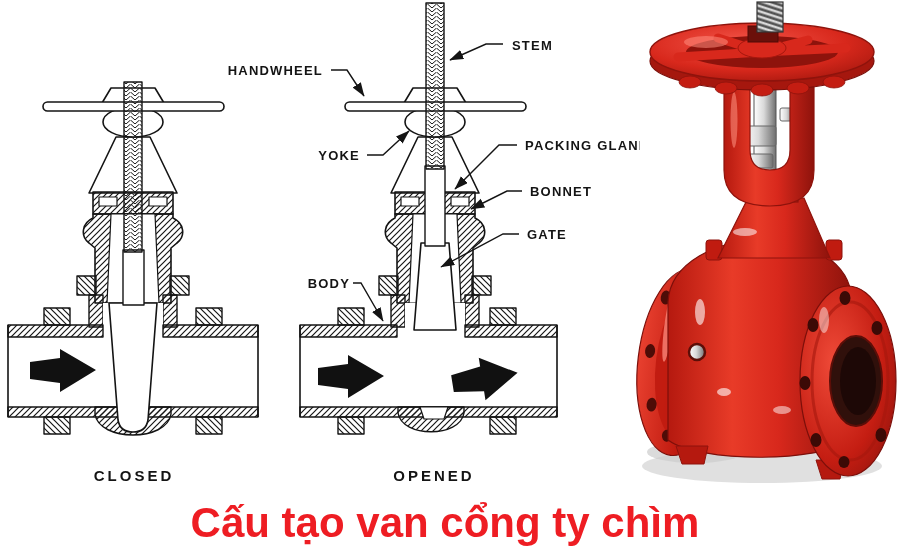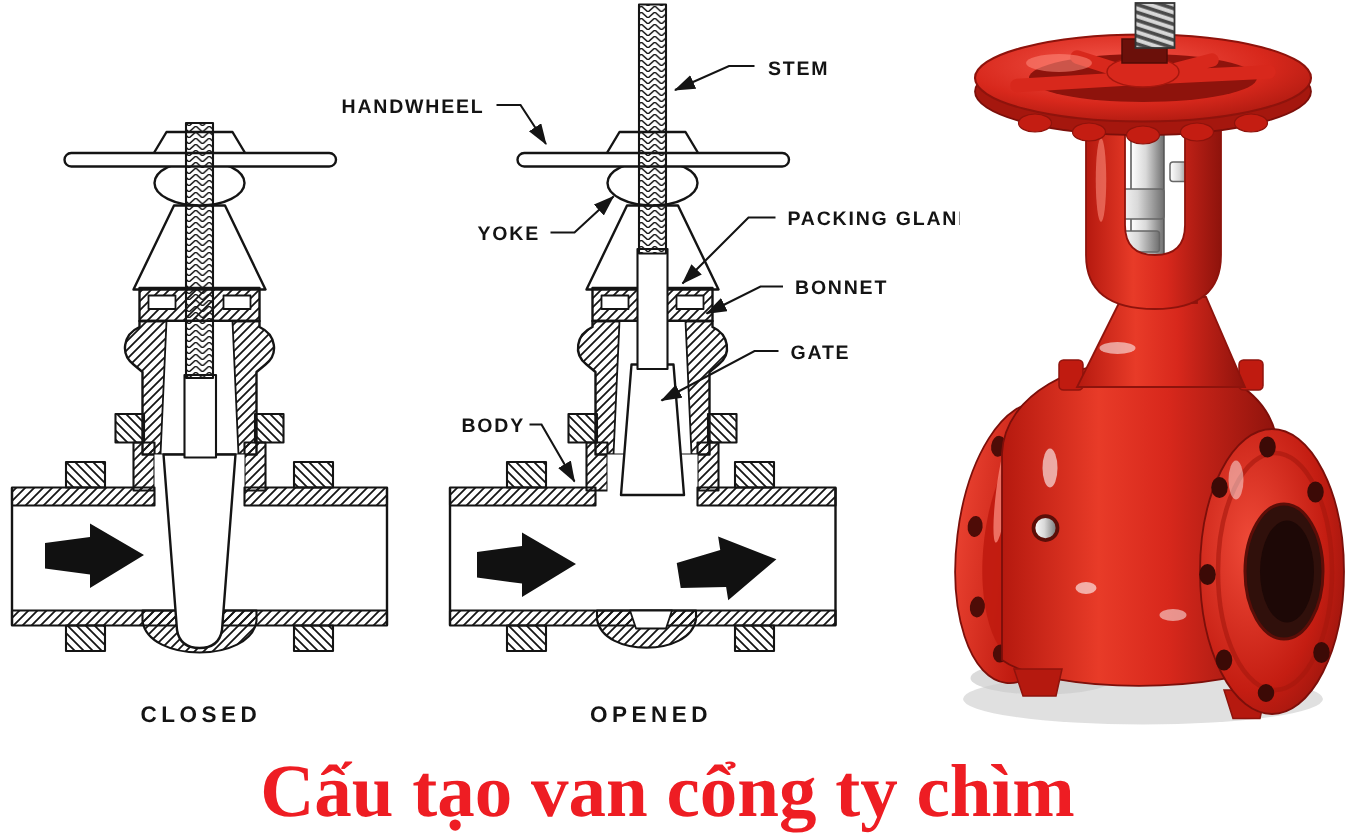--- a/index.html
+++ b/index.html
@@ -1,22 +1,22 @@
 <!DOCTYPE html>
 <html><head>
 <meta charset="utf-8">
 <style>
   html,body{margin:0;padding:0;background:#ffffff;}
   .stage{position:relative;width:900px;height:560px;background:#ffffff;overflow:hidden;
          font-family:"Liberation Sans",sans-serif;}
   .diagram-svg{position:absolute;left:0;top:0;}
   .photo-svg{position:absolute;left:620px;top:0;}
   .caption{position:absolute;left:0;top:500px;width:890px;text-align:center;
-           font-family:Liberation Serif, serif;
-           font-weight:bold;font-size:50px;line-height:1.1;}
+           font-family:Liberation Sans, sans-serif;
+           font-weight:bold;font-size:42px;line-height:1.1;}
   text.lbl{font-family:"Liberation Sans",sans-serif;font-weight:bold;font-size:13px;
            letter-spacing:1.2px;fill:#141414;}
   text.state{font-family:"Liberation Sans",sans-serif;font-weight:bold;font-size:15px;
            letter-spacing:3px;fill:#141414;}
 </style>
 </head>
 <body>
 
 <div class="stage">
 

